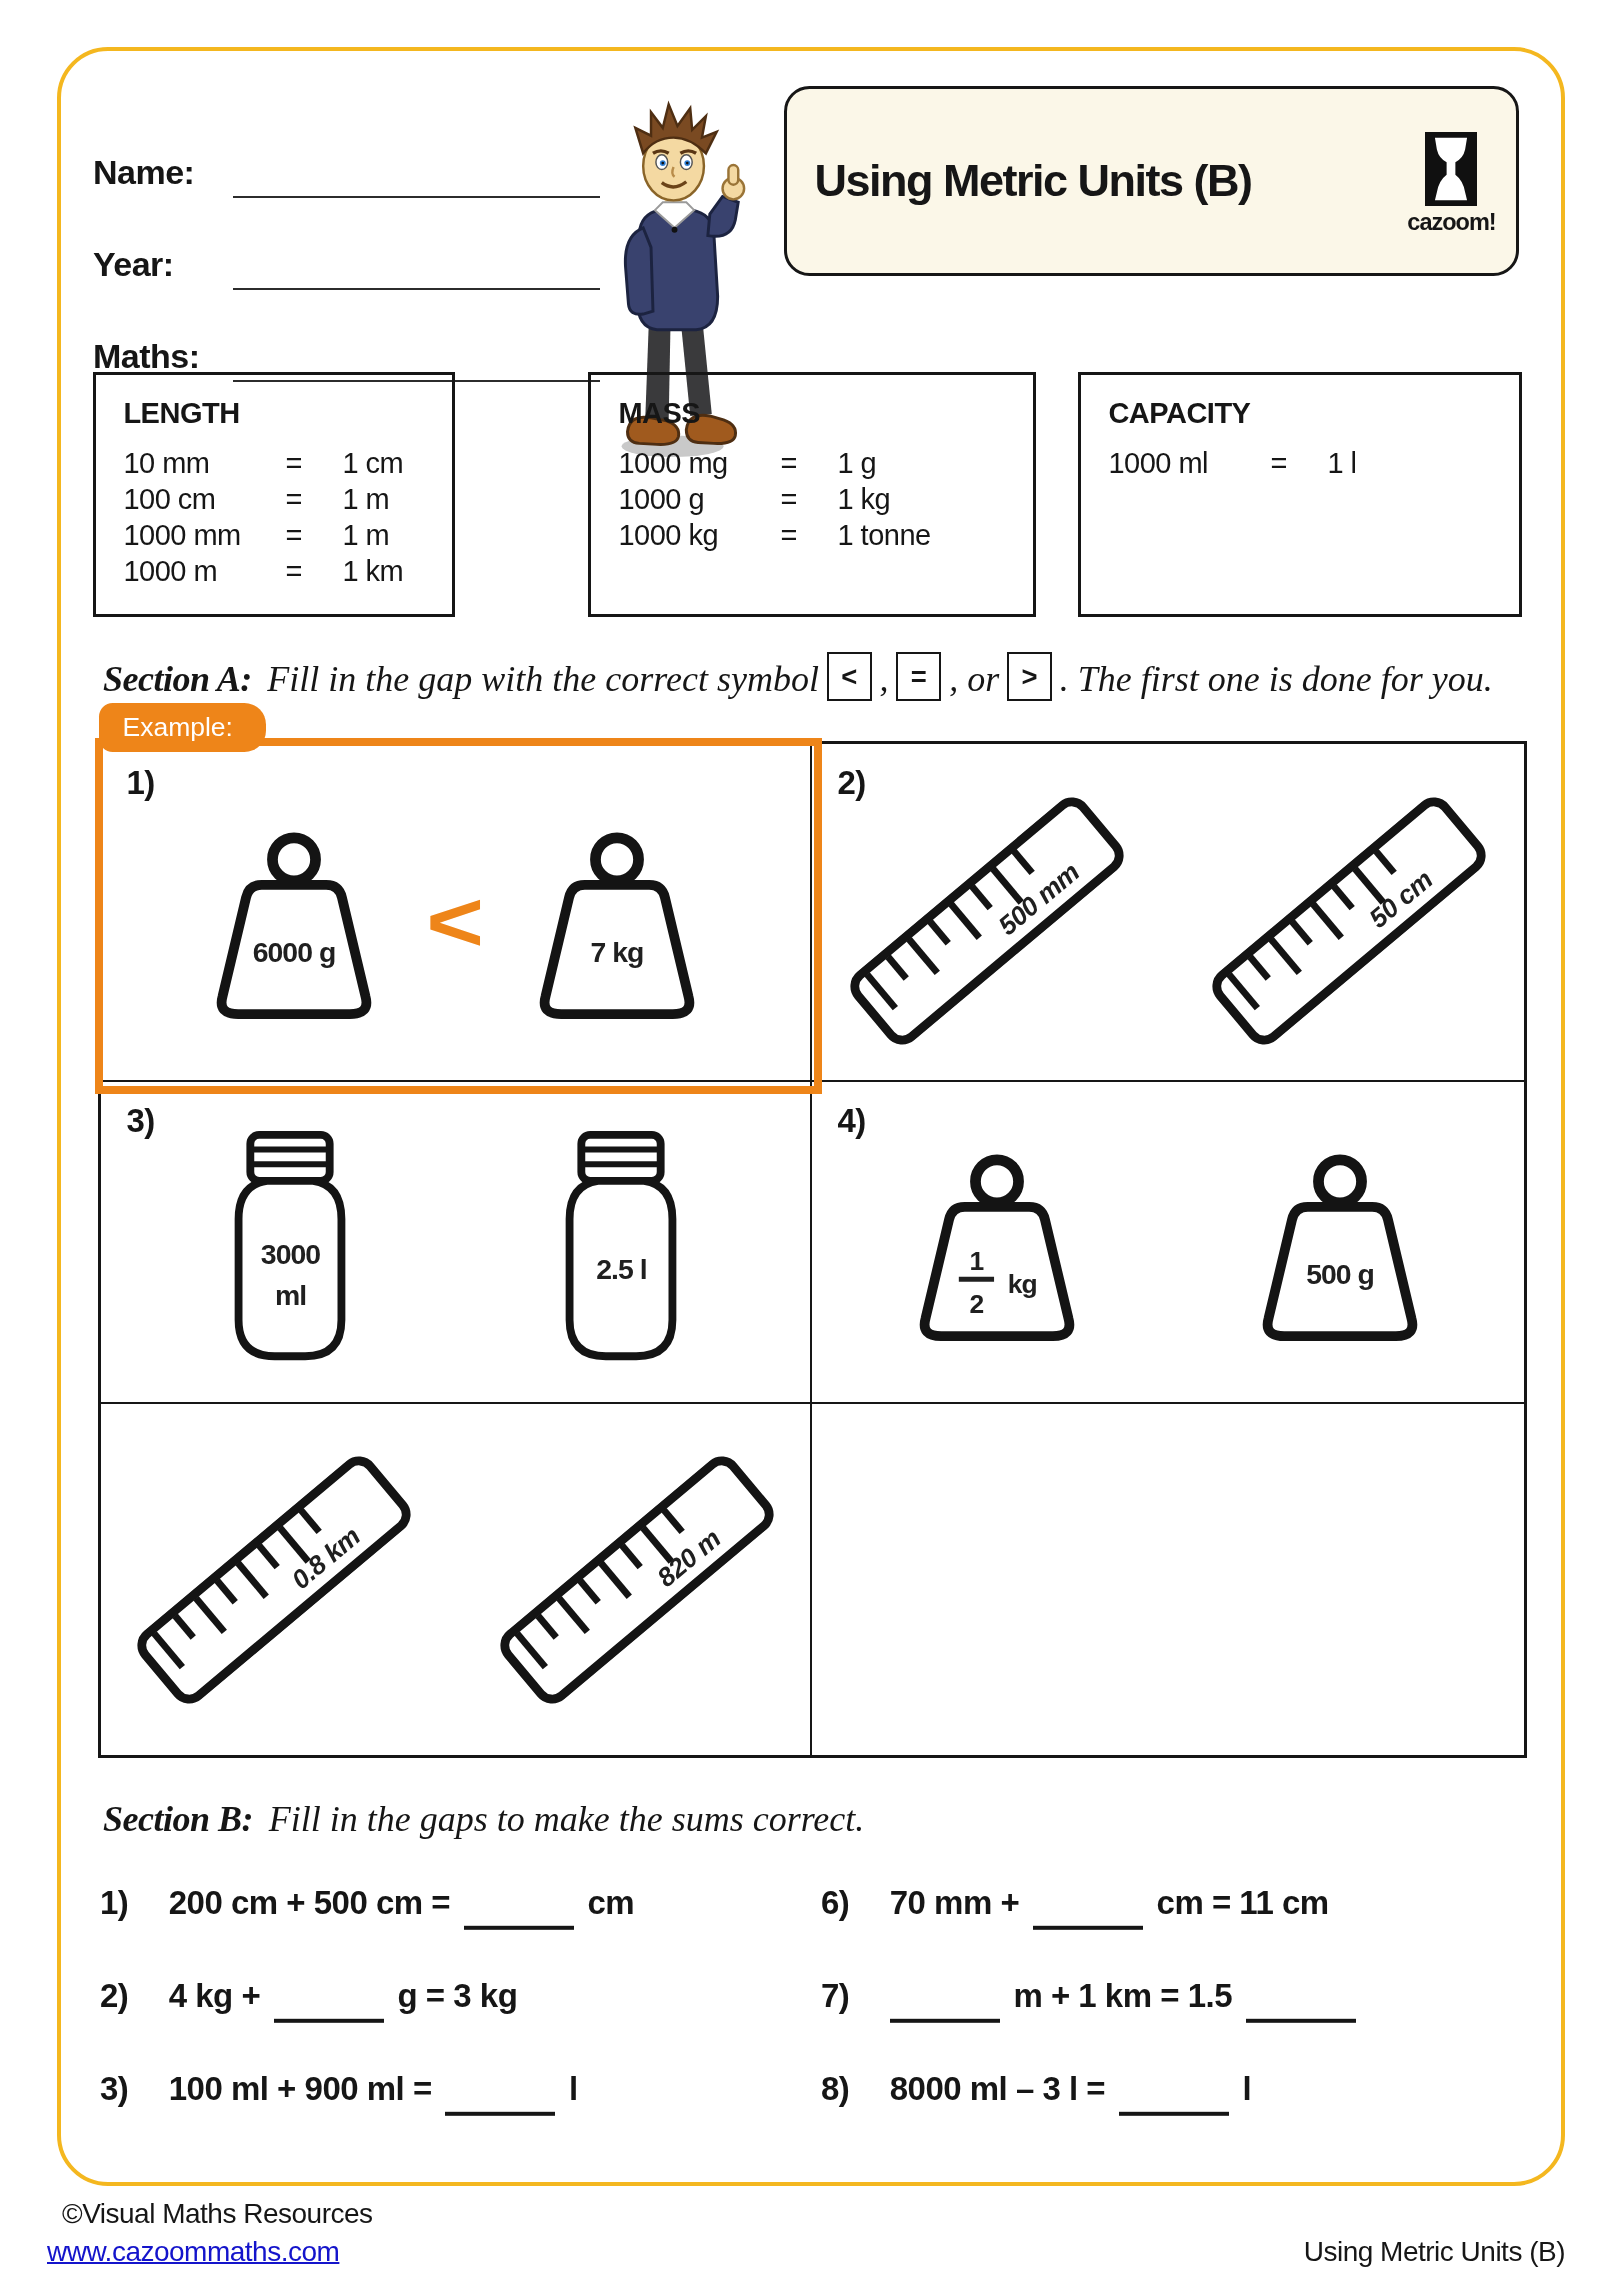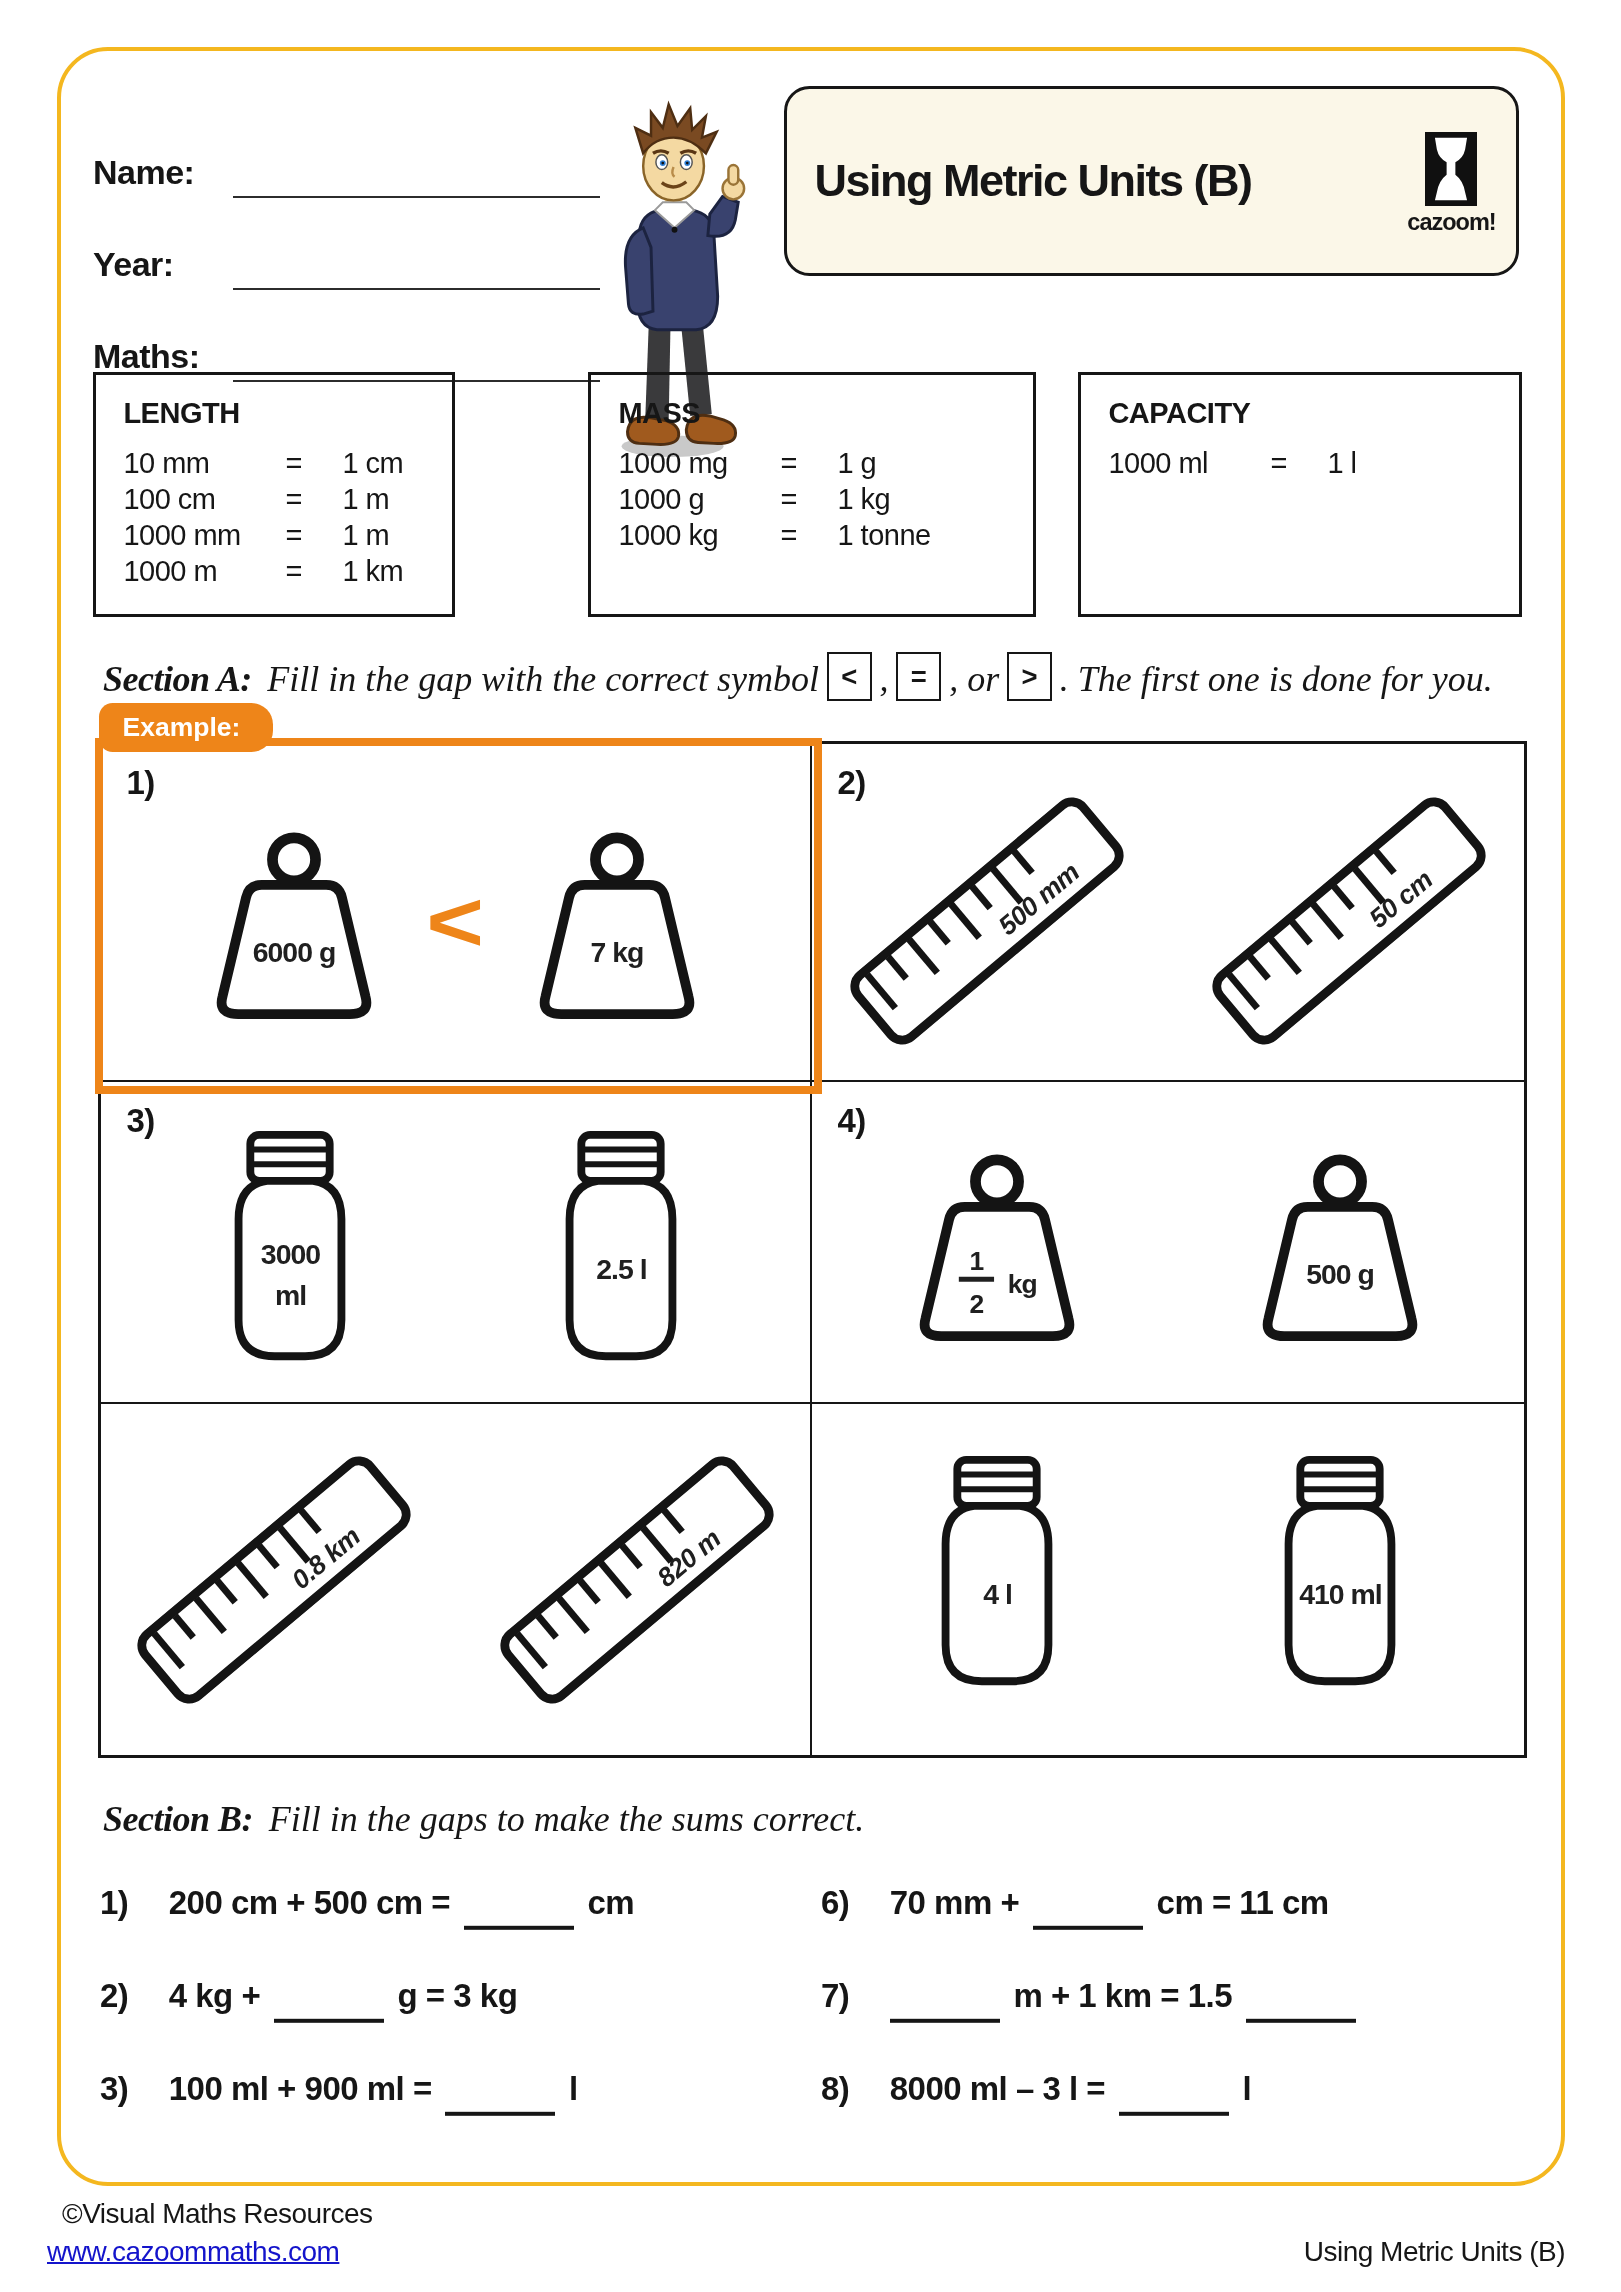--- a/index.html
+++ b/index.html
@@ -35,21 +35,21 @@
   
   .grid{left:98px;top:741px;width:1429px;height:1017px;border:3.9px solid var(--ink);box-sizing:border-box;display:grid;grid-template-columns:711px auto;grid-template-rows:338px 322px auto;}
   .gcell{position:relative;box-sizing:border-box;}
   .br{border-right:2.9px solid var(--ink);}
   .bb{border-bottom:2.9px solid var(--ink);}
   .cell-num{position:absolute;left:25.5px;top:19.6px;font-size:33px;font-weight:700;letter-spacing:-0.5px;}
   .cell-content{position:absolute;inset:0;display:flex;align-items:center;justify-content:center;}
 
   
   .example-border{left:-5.9px;top:-5.9px;width:727px;height:356px;border:8.8px solid var(--orange);box-sizing:border-box;pointer-events:none;z-index:5;}
-  .example-tab{left:-2px;top:-41px;height:49px;background:var(--orange);color:#fff;font-size:26.5px;font-weight:700;display:flex;align-items:center;padding:0 33px 0 23.5px;border-radius:13.7px 21.6px 21.6px 13.7px;z-index:6;}
+  .example-tab{left:-2px;top:-41px;height:49px;background:var(--orange);color:#fff;font-size:26.5px;font-weight:400;display:flex;align-items:center;padding:0 33px 0 23.5px;border-radius:13.7px 21.6px 21.6px 13.7px;z-index:6;}
 
   .answer-symbol{color:var(--orange);font-size:86px;font-weight:700;line-height:0.8;transform:scaleX(1.15);margin-top:-5.9px;}
   .answer-gap{flex:none;}
 
   svg{display:block;}
   .ln{fill:#fff;stroke:#141414;stroke-linejoin:round;}
   .th11{stroke-width:11px;} .th10{stroke-width:10px;} .th9{stroke-width:9px;} .th8{stroke-width:8px;}
   .tick{stroke:#141414;stroke-width:7px;}
   .lidline{stroke:#141414;stroke-width:6px;}
   .svgtxt{font-family:"Liberation Sans",sans-serif;font-weight:700;font-size:29px;letter-spacing:-1px;fill:#202020;text-anchor:middle;}
@@ -300,39 +300,20 @@
         <line x1="138" y1="9" x2="138" y2="54" class="tick"></line>
             <line x1="166" y1="9" x2="166" y2="38" class="tick"></line>
         <line x1="194" y1="9" x2="194" y2="54" class="tick"></line>
             <line x1="222" y1="9" x2="222" y2="38" class="tick"></line>
         <text x="210" y="72" class="ruler-label">820 m</text>
       </svg>
         </div>
     </div>
   </div>
 
-  <div class="gcell">
-    <div class="cell-content" style="gap:29px;margin-top:-15.7px;">
-      <svg width="172" height="240" viewBox="0 0 175 245">
-        <rect x="47" y="8" width="81" height="47" rx="9" class="ln th8"></rect>
-        <line x1="47" y1="23" x2="128" y2="23" class="lidline"></line>
-          <line x1="47" y1="38" x2="128" y2="38" class="lidline"></line>
-        <path d="M64 55 L111 55 Q140 59 140 94 L140 197 Q140 234 103 234 L72 234 Q35 234 35 197 L35 94 Q35 59 64 55 Z" class="ln th8"></path>
-        <text x="88" y="155" class="svgtxt">4 l</text>
-      </svg>
-      <span class="answer-gap" style="width:113px;height:118px;"></span>
-      <svg width="172" height="240" viewBox="0 0 175 245">
-        <rect x="47" y="8" width="81" height="47" rx="9" class="ln th8"></rect>
-        <line x1="47" y1="23" x2="128" y2="23" class="lidline"></line>
-          <line x1="47" y1="38" x2="128" y2="38" class="lidline"></line>
-        <path d="M64 55 L111 55 Q140 59 140 94 L140 197 Q140 234 103 234 L72 234 Q35 234 35 197 L35 94 Q35 59 64 55 Z" class="ln th8"></path>
-        <text x="88" y="155" class="svgtxt">410 ml</text>
-      </svg>
-    </div>
-  </div>
 
   <div class="abs example-border"></div>
   <div class="abs example-tab">Example:</div>
 </div>
 
 <div class="abs sec-line" style="left:103px;top:1798px;">
   <span class="sec-head">Section B:</span>
   <span>Fill in the gaps to make the sums correct.</span>
 </div>
 

